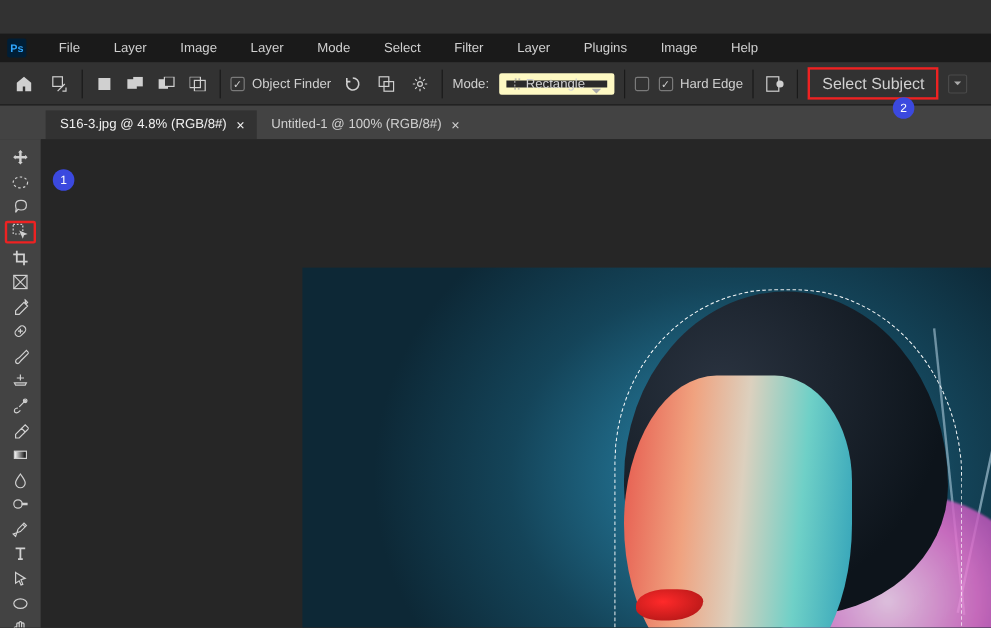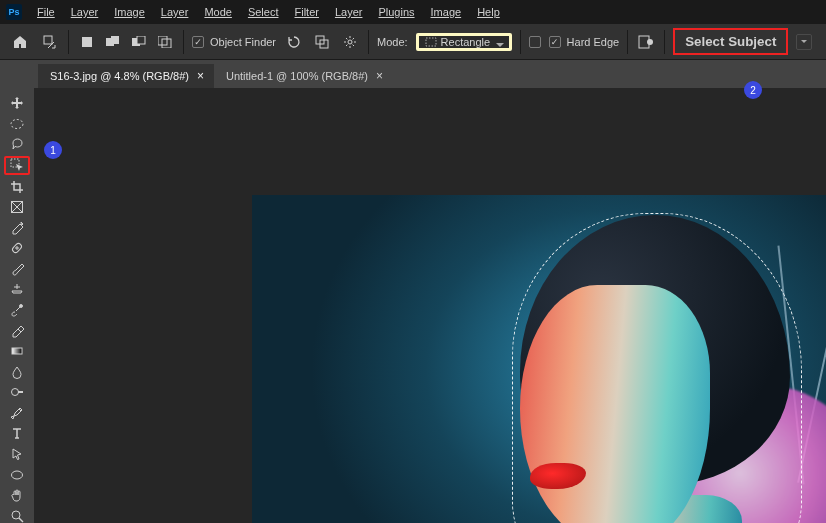--- a/index.html
+++ b/index.html
@@ -1,33 +1,33 @@
 <!DOCTYPE html>
 <html><head>
 <meta charset="utf-8">
 <style>
 * { margin: 0; padding: 0; box-sizing: border-box; font-family: -apple-system, "Segoe UI", sans-serif; }
 body { background: #323232; color: #d0d0d0; width: 826px; height: 523px; overflow: hidden; font-size: 11px; }
 
 
-.menubar { height: 22px; background: #1a1a1a; display: flex; align-items: center; padding: 12px 6px; gap: 2px; }
+.menubar { height: 22px; background: #1a1a1a; display: flex; align-items: center; padding: 12px 6px; gap: 14px; margin-top: 28px; }
 .logo { width: 16px; height: 16px; background: #001e36; border-radius: 2px; display: flex; align-items: center; justify-content: center; color: #31a8ff; font-size: 9px; font-weight: bold; margin-right: 6px; }
-.menu-item { padding: 2px 7px; color: #d0d0d0; cursor: pointer; text-decoration: underline; }
+.menu-item { padding: 2px 7px; color: #d0d0d0; cursor: pointer; }
 
 
 .optbar { height: 36px; background: #323232; display: flex; align-items: center; padding: 12px 8px; gap: 8px; border-bottom: 1px solid #1a1a1a; }
 .home-icon { width: 24px; height: 24px; display: flex; align-items: center; justify-content: center; }
 .opt-btn { width: 20px; height: 20px; display: flex; align-items: center; justify-content: center; }
 .opt-group { display: flex; align-items: center; gap: 6px; }
 .opt-sep { width: 1px; height: 24px; background: #1a1a1a; }
 .checkbox { width: 12px; height: 12px; border: 1px solid #7a7a7a; border-radius: 2px; display: inline-flex; align-items: center; justify-content: center; }
 .checkbox.checked::after { content: "✓"; color: #d0d0d0; font-size: 9px; }
-.mode-select { background: #2a2a2a; border: 3px solid #fef9c3; padding: 2px 18px 2px 6px; color: #d0d0d0; border-radius: 2px; position: relative; width: 96px; height: 18px; display: flex; align-items: center; }
+.mode-select { background: #2a2a2a; border: 6px solid #fef9c3; padding: 2px 18px 2px 6px; color: #d0d0d0; border-radius: 2px; position: relative; width: 96px; height: 18px; display: flex; align-items: center; }
 .mode-select::after { content: ""; position: absolute; right: 5px; top: 7px; border: 4px solid transparent; border-top-color: #aaa; }
-.sel-subj { border: 2px solid #e22; padding: 4px 10px; background: #323232; color: #d0d0d0; border-radius: 0; font-weight: bold; }
+.sel-subj { border: 2px solid #e22; padding: 4px 10px; background: #323232; color: #d0d0d0; border-radius: 0; }
 
 
 .tabbar { height: 28px; background: #434343; display: flex; align-items: flex-end; padding-left: 38px; position: relative; }
 .doc-tab { padding: 5px 10px 5px 12px; color: #d0d0d0; font-size: 11px; display: flex; align-items: center; gap: 8px; }
 .doc-tab.active { background: #323232; color: #f0f0f0; }
 .tab-close { font-size: 12px; cursor: pointer; }
 
 
 .main { display: flex; height: calc(100% - 86px); }
 .toolbar { width: 34px; background: #434343; display: flex; flex-direction: column; align-items: center; padding-top: 6px; gap: 2px; position: relative; }

